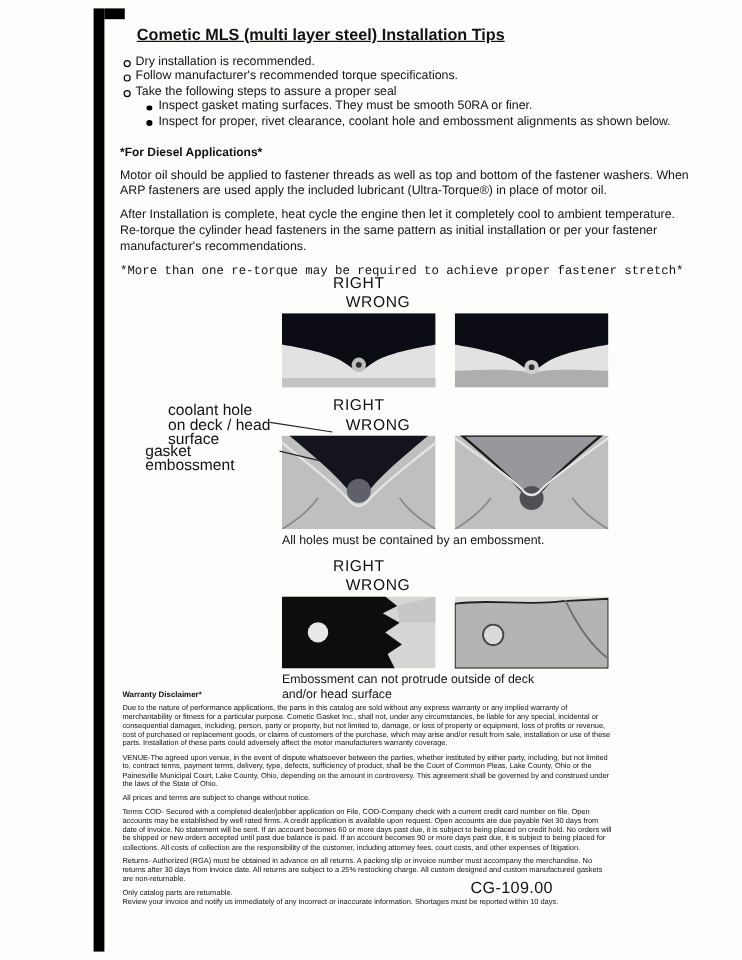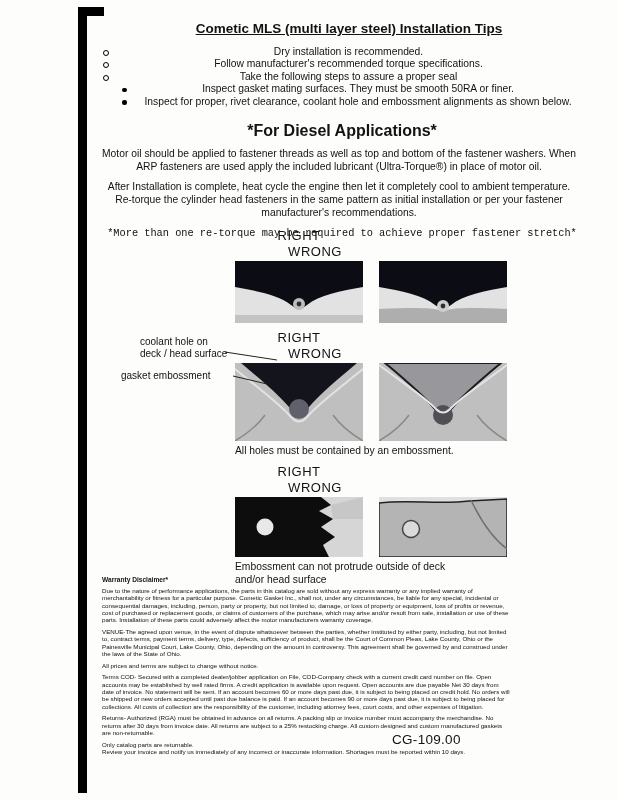--- a/index.html
+++ b/index.html
@@ -6,46 +6,46 @@
   html,body{margin:0;padding:0;}
   body{
     width:618px;height:800px;position:relative;overflow:hidden;
     background:#fdfdfc;color:#121212;
     font-family:"Liberation Sans","DejaVu Sans",sans-serif;
     -webkit-font-smoothing:antialiased;
   }
   .scan-bar{position:absolute;left:78px;top:7px;width:9px;height:786px;background:#000;}
   .scan-mark{position:absolute;left:87px;top:7px;width:17px;height:9px;background:#000;}
 
-  .content{position:absolute;left:100px;top:12px;width:484px;text-align:center;}
+  .content{position:absolute;left:100px;top:12px;width:484px;}
   h1.title{font-size:13.5px;line-height:17px;font-weight:bold;text-decoration:underline;margin:8px 0 9px 14px;}
 
   ul.bullets,ul.subbullets{margin:0;padding:0;list-style:none;}
   ul.bullets li{position:relative;font-size:10.3px;line-height:12.4px;padding-left:11px;margin-left:2px;}
   ul.bullets li::before{content:"";position:absolute;left:1px;top:4px;width:4px;height:4px;border:1px solid #000;border-radius:50%;}
   ul.subbullets li{position:relative;font-size:10.3px;line-height:12.4px;padding-left:10px;margin-left:22px;}
   ul.subbullets li::before{content:"";position:absolute;left:0;top:4.5px;width:4.5px;height:4.5px;background:#000;border-radius:50%;}
 
-  h2.diesel{font-size:16px;font-weight:bold;margin:14px 0 0 0;}
+  h2.diesel{font-size:10px;font-weight:bold;margin:14px 0 0 0;}
   p.body{font-size:10.3px;line-height:13px;width:478px;margin:7px 0 0 0;}
   p.note{font-size:10.3px;line-height:13px;margin:8px 0 0 0;font-family:Liberation Mono, monospace;}
 
   .figs{position:absolute;left:235px;top:228px;width:272px;}
   .fig{position:relative;}
   .fig + .fig{margin-top:7px;}
   .fig-labels{display:flex;flex-direction:column;}
   .fig-labels span{width:128px;text-align:center;font-size:13px;line-height:16px;letter-spacing:0.5px;}
   .fig-labels span + span{margin-left:16px;}
   .fig-panels{display:flex;margin-top:1px;}
   .fig-panels svg{display:block;}
   .fig-panels svg + svg{margin-left:16px;}
   .fig-caption{font-size:10.3px;line-height:13px;margin-top:3px;}
   .fig3 .fig-caption{width:230px;}
 
-  .callout{position:absolute;font-size:10px;line-height:12px;}
+  .callout{position:absolute;font-size:13px;line-height:12px;}
   .callout-coolant{left:-95px;top:6px;width:88px;}
   .callout-emboss{left:-114px;top:40px;width:112px;}
   svg.leaders{position:absolute;left:-114px;top:0;width:270px;height:100px;overflow:visible;pointer-events:none;}
 
   .warranty{position:absolute;left:102px;top:576px;width:410px;}
   .warranty h3{font-size:6.6px;margin:0 0 4px 0;}
   .warranty p{font-size:6.2px;line-height:7.3px;margin:0 0 4.5px 0;text-align:left;}
 
   .doc-code{position:absolute;left:392px;top:732px;font-size:13.5px;letter-spacing:0.3px;}
 </style>

